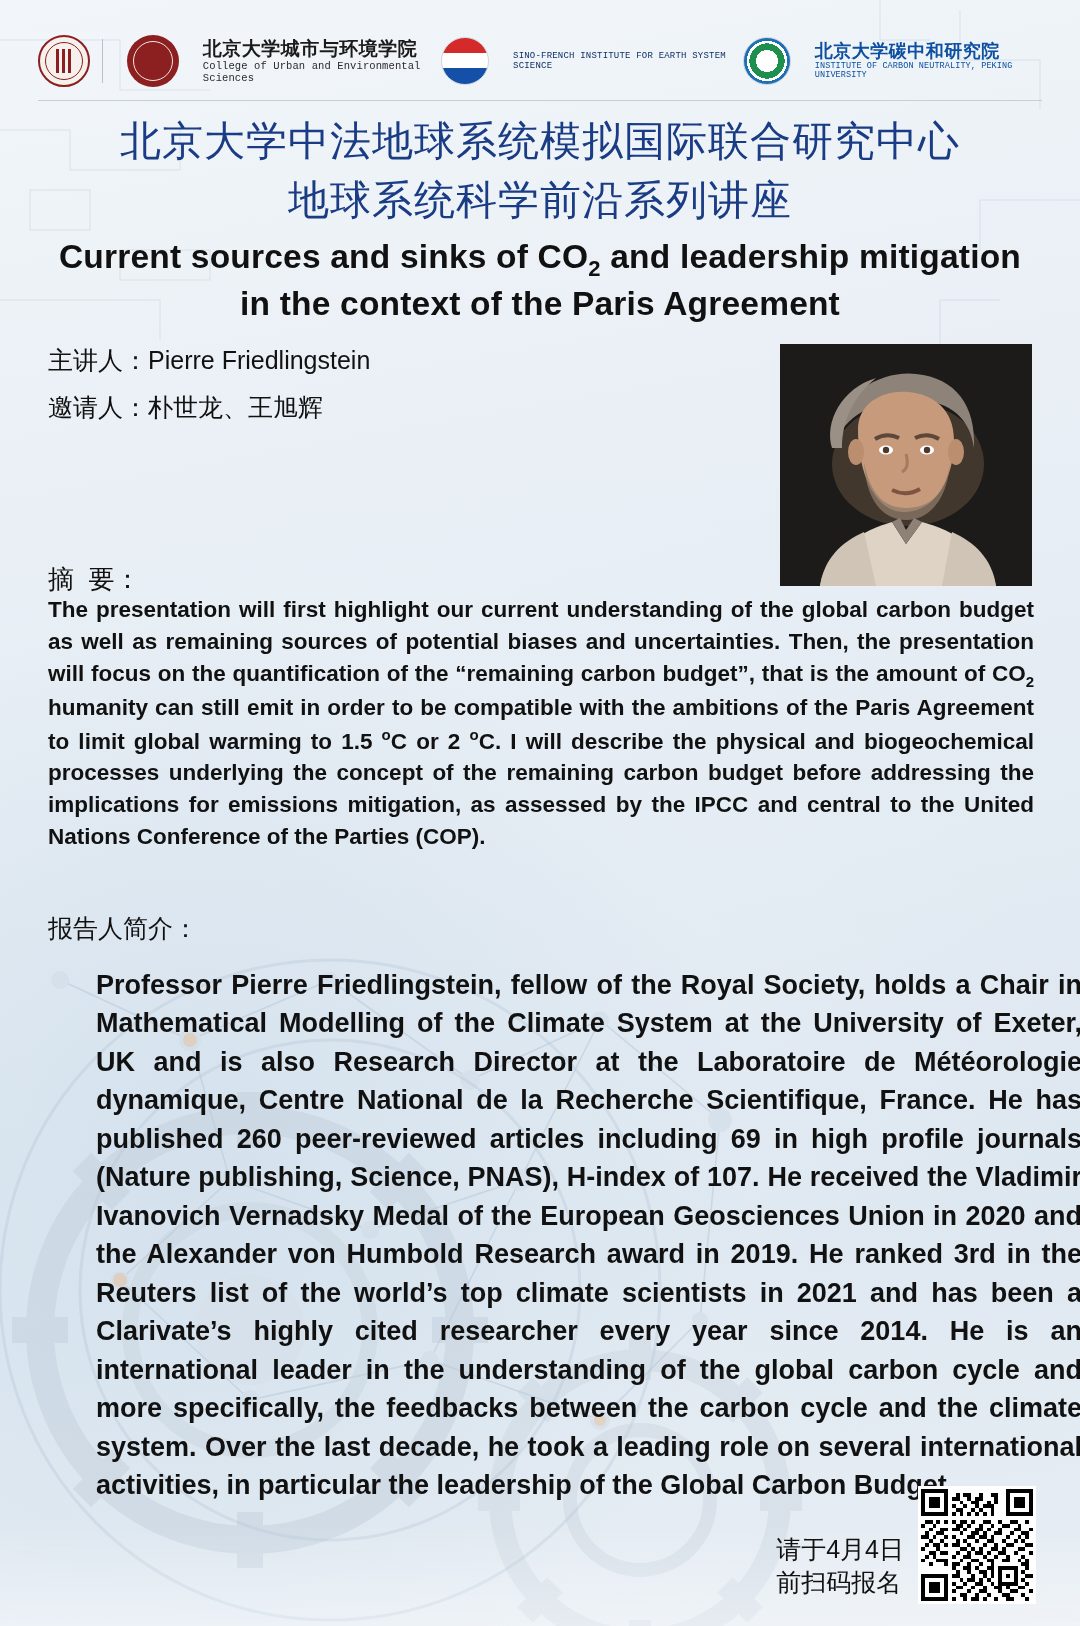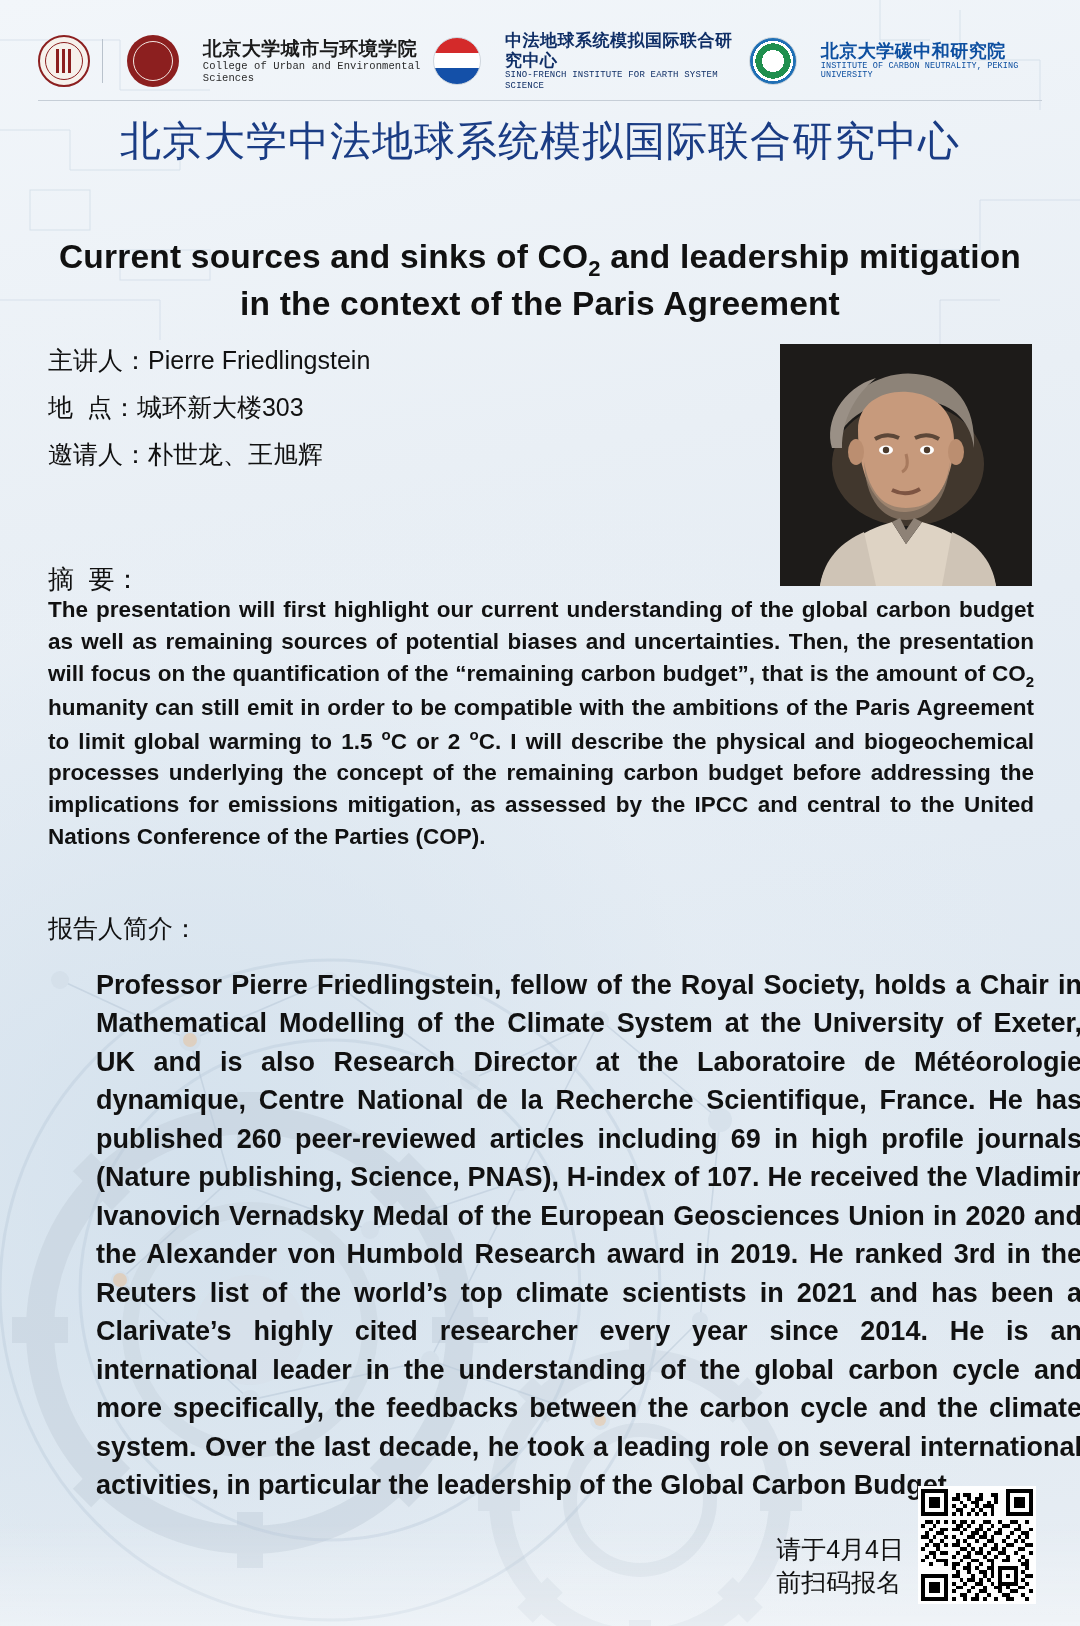--- a/index.html
+++ b/index.html
@@ -323,52 +323,48 @@
       <div class="seal2"></div>
       <div class="logo-text">
         <div class="cn">北京大学城市与环境学院</div>
         <div class="en">College of Urban and Environmental Sciences</div>
       </div>
     </div>
 
     <div class="logo-mid">
       <div class="mid-mark"></div>
       <div class="logo-text">
-        <div class="cn">中法地球系统模拟国际联合研究中心</div>
         <div class="en">SINO-FRENCH INSTITUTE FOR EARTH SYSTEM SCIENCE</div>
       </div>
     </div>
 
     <div class="logo-right">
       <div class="right-mark"></div>
       <div class="logo-text">
         <div class="cn">北京大学碳中和研究院</div>
         <div class="en">INSTITUTE OF CARBON NEUTRALITY, PEKING UNIVERSITY</div>
       </div>
     </div>
   </div>
   <div class="header-rule"></div>
 
   <div class="title-cn">
     <span>北京大学中法地球系统模拟国际联合研究中心</span>
+    <span class="line2">地球系统科学前沿系列讲座</span>
   </div>
 
   <div class="title-en">
     <span>Current sources and sinks of CO</span><sub>2</sub><span> and leadership</span>
     <span>mitigation in the context of the Paris Agreement</span>
   </div>
 
   <div class="info">
     <div class="info-row">
       <span class="info-label">主讲人：</span>
       <span class="info-value">Pierre Friedlingstein</span>
-    </div>
-    <div class="info-row">
-      <span class="info-label">地  点：</span>
-      <span class="info-value">城环新大楼303</span>
     </div>
     <div class="info-row">
       <span class="info-label">邀请人：</span>
       <span class="info-value">朴世龙、王旭辉</span>
     </div>
   </div>
 
   <div class="portrait">
     <svg width="252" height="242" viewBox="0 0 252 242">
       <rect width="252" height="242" fill="#1d1b19"></rect>

